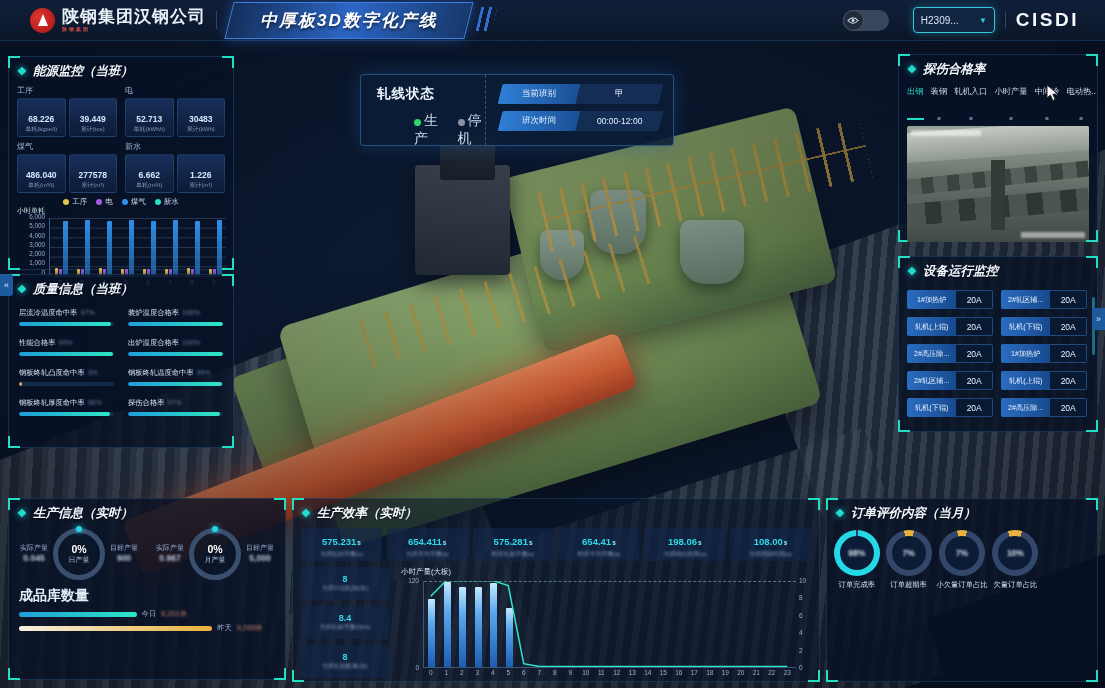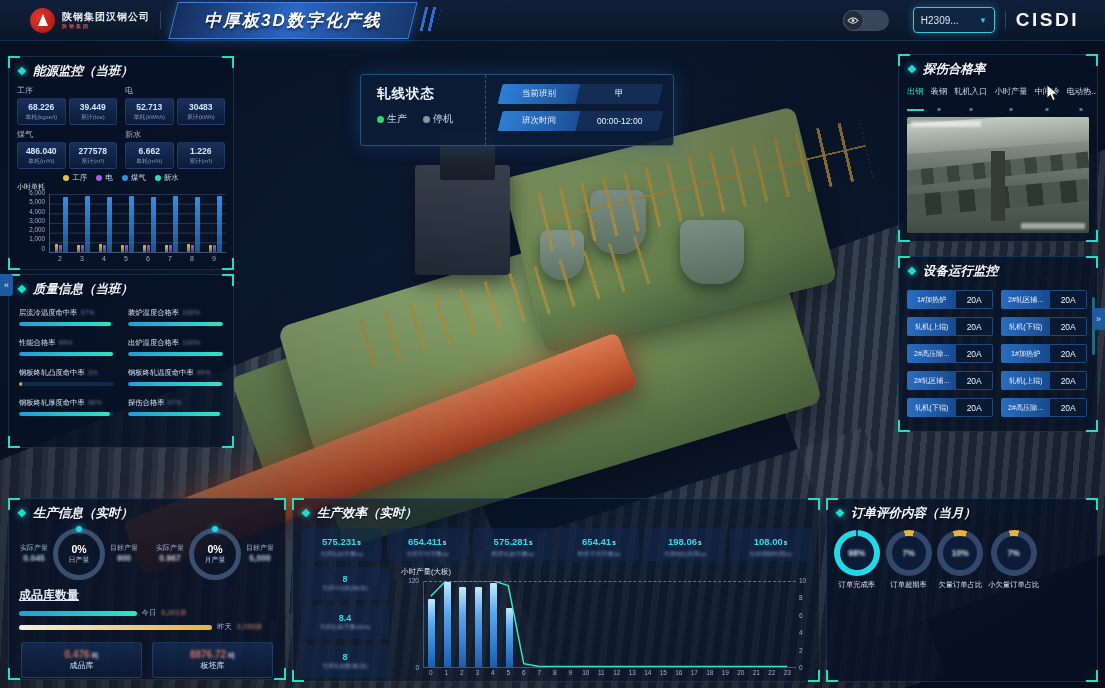--- a/index.html
+++ b/index.html
@@ -33,21 +33,21 @@
     background:linear-gradient(180deg,#f5854c 0%,#e55f28 55%,#b93f16 100%);
     box-shadow:0 0 34px rgba(240,95,40,.55),0 10px 24px rgba(0,0,0,.5);}
   .glow{left:0;top:0;right:0;bottom:0;background:radial-gradient(ellipse at 52% 45%,rgba(40,80,140,.12),rgba(5,10,22,.55) 85%);}
   
   header{position:absolute;left:0;top:0;width:1105px;height:40px;z-index:30;
     background:linear-gradient(180deg,#101f3a 0%,#0b1628 100%);border-bottom:1px solid #15304e;display:flex;align-items:center;}
   .emblem{width:25px;height:25px;border-radius:50%;background:radial-gradient(circle at 35% 35%,#e03530,#a5150f);
     display:flex;align-items:center;justify-content:center;margin:0 7px 0 30px;position:relative;}
   .emblem s{width:0;height:0;border-left:5px solid transparent;border-right:5px solid transparent;border-bottom:12px solid #fff;display:block;}
   .cowrap{display:flex;flex-direction:column;line-height:1;}
-  .coname{font-size:10px;font-weight:bold;color:#e9eff8;letter-spacing:1px;}
+  .coname{font-size:17px;font-weight:bold;color:#e9eff8;letter-spacing:1px;}
   .cosub{font-size:5px;color:#d25046;margin-top:2px;letter-spacing:2px;}
   .vdiv{width:1px;height:18px;background:#2a4668;margin:0 10px;}
   .banner{position:relative;margin-left:2px;padding:6px 30px;transform:skewX(-14deg);
     background:linear-gradient(90deg,#152f5c 0%,#2c66c6 50%,#17386b 100%);
     border:1px solid #3e7fe0;box-shadow:0 0 14px rgba(50,120,230,.45);}
   .banner b{display:block;transform:skewX(14deg);font-size:17px;font-style:italic;letter-spacing:2px;color:#fff;
     text-shadow:0 2px 3px rgba(0,0,0,.6);white-space:nowrap;}
   .banner:after{content:"";position:absolute;right:-26px;top:4px;width:16px;height:24px;
     background:repeating-linear-gradient(90deg,#2f6fd0 0 3px,transparent 3px 8px);}
   .hright{margin-left:auto;display:flex;align-items:center;margin-right:26px;}
@@ -69,21 +69,21 @@
     text-shadow:0 1px 2px rgba(0,0,0,.7);white-space:nowrap;}
   .dia{color:#23dcd0;font-size:11px;font-style:normal;text-shadow:0 0 6px rgba(35,220,208,.8);}
   .blur{filter:blur(1.1px);opacity:.9;}
   .blur2{filter:blur(.7px);}
   
   #p-energy{left:8px;top:56px;width:226px;height:214px;}
   .egrid{display:grid;grid-template-columns:1fr 1fr;gap:3px 8px;padding:0 8px;}
   .gname{font-size:8px;color:#9fb6d6;margin:1px 0 2px;}
   .cards{display:flex;gap:3px;}
   .mcard{flex:1;background:linear-gradient(180deg,rgba(45,85,155,.45),rgba(14,32,64,.65));border-radius:3px;
-    text-align:center;padding:3px 1px 2px;border:1px solid rgba(70,120,190,.25);}
+    text-align:center;padding:15px 1px 2px;border:1px solid rgba(70,120,190,.25);}
   .mcard b{display:block;font-size:8.5px;color:#cfe8ff;font-weight:bold;}
   .mcard span{display:block;font-size:6px;color:#7d95ba;margin-top:1px;}
   .legend{display:flex;justify-content:center;gap:9px;font-size:7.5px;color:#c8d8ee;margin:4px 0 1px;}
   .legend i{width:6px;height:6px;border-radius:50%;display:inline-block;margin-right:3px;vertical-align:-1px;}
   .echart{position:relative;margin:1px 6px 0 6px;height:84px;}
   .ectitle{position:absolute;left:2px;top:-2px;font-size:7px;color:#cfe4e0;}
   .eplot{position:absolute;left:34px;top:10px;width:176px;height:58px;border-left:1px solid #3c557a;border-bottom:1px solid #3c557a;
     background-image:linear-gradient(rgba(150,180,220,.22) 1px,transparent 1px);background-size:100% 9.66px;
     display:flex;align-items:flex-end;justify-content:space-around;}
   .eyl{position:absolute;left:0;top:6px;width:30px;height:62px;display:flex;flex-direction:column;justify-content:space-between;
@@ -98,32 +98,32 @@
   .qitem .pct{margin-left:3px;color:#6d86a8;font-size:7px;}
   .qtrack{margin-top:4px;height:4px;background:#102c4c;border-radius:2px;overflow:hidden;}
   .qfill{height:100%;border-radius:2px;background:linear-gradient(90deg,#1f9dd8,#2ee6c4);}
   .qfill.warn{background:#e8a13c;}
   
   #p-linestatus{left:360px;top:74px;width:314px;height:72px;background:rgba(10,28,56,.88);
     border:1px solid rgba(70,150,210,.45);border-radius:4px;box-shadow:0 0 18px rgba(30,90,160,.4);display:flex;z-index:25;}
   #p-linestatus:before,#p-linestatus:after{display:none;}
   .lsleft{padding:10px 0 0 16px;width:125px;box-sizing:border-box;border-right:1px dashed #2a5c8a;}
   .lstitle{font-size:13.5px;font-weight:bold;color:#eef5ff;letter-spacing:1px;}
-  .lsleg{display:flex;gap:16px;margin-top:9px;font-size:10px;color:#cfdcee;}
+  .lsleg{display:flex;gap:16px;margin-top:9px;font-size:14px;color:#cfdcee;margin-left:37px;}
   .lsleg i{width:7px;height:7px;border-radius:50%;display:inline-block;margin-right:3px;vertical-align:-1px;}
   .lsrows{flex:1;padding:9px 12px 0 14px;display:flex;flex-direction:column;gap:7px;}
   .lsrow{display:flex;height:20px;transform:skewX(-14deg);overflow:hidden;border-radius:2px;}
   .lsrow .k{width:78px;background:linear-gradient(90deg,#2f7fd6,#1b4f96);display:flex;align-items:center;justify-content:center;
     font-size:8.5px;color:#eaf4ff;}
   .lsrow .v{flex:1;background:rgba(35,75,135,.38);display:flex;align-items:center;justify-content:center;font-size:8.5px;color:#eaf4ff;}
   .lsrow .k span,.lsrow .v span{transform:skewX(14deg);}
   
   #p-video{left:898px;top:54px;width:200px;height:188px;}
   .vtabs{display:flex;gap:7px;padding:4px 8px 0;font-size:8.3px;color:#cfd9ea;white-space:nowrap;overflow:hidden;}
-  .vtab{cursor:pointer;padding-bottom:12px;position:relative;}
+  .vtab{cursor:pointer;padding-bottom:21px;position:relative;}
   .vtab.on{color:#22dcc8;border-bottom:2px solid #22dcc8;}
   .vtab:not(.on):after{content:"";position:absolute;left:50%;bottom:0;width:3px;height:3px;background:#5a7390;transform:translateX(-50%);}
   .vbox{position:relative;margin:6px 8px 0;height:116px;overflow:hidden;border-radius:2px;
     background:linear-gradient(180deg,#98a29a 0%,#7c867f 28%,#5d6862 58%,#414b46 100%);}
   .vbox i{position:absolute;display:block;}
   .vroof{left:-10px;top:0;width:120%;height:30px;background:linear-gradient(180deg,#c4cac2,#8f988f);transform:rotate(-4deg);}
   .vrow1{left:0;top:44px;width:100%;height:16px;background:repeating-linear-gradient(90deg,#55605a 0 14px,#39443e 14px 26px);transform:rotate(-6deg);}
   .vrow2{left:0;top:70px;width:100%;height:22px;background:repeating-linear-gradient(90deg,#4a554f 0 18px,#2e3833 18px 34px);transform:rotate(-5deg);}
   .vmach{left:46%;top:34px;width:14px;height:70px;background:#333b36;}
   .vosd1{left:4px;top:4px;width:70px;height:6px;background:rgba(255,255,255,.55);filter:blur(1.2px);}
@@ -143,21 +143,21 @@
   .ringblk{display:flex;align-items:center;gap:5px;}
   .sidetxt{text-align:center;line-height:1.25;}
   .sidetxt .sl{font-size:7px;color:#93a9c9;}
   .sidetxt .sv{font-size:8.5px;color:#d0dcf0;font-weight:bold;}
   .ring{width:52px;height:52px;border-radius:50%;border:5px solid #3a4e6d;box-sizing:border-box;position:relative;
     display:flex;flex-direction:column;align-items:center;justify-content:center;background:rgba(10,22,44,.35);}
   .ring:before{content:"";position:absolute;top:-7px;left:50%;transform:translateX(-50%);width:6px;height:6px;border-radius:50%;
     background:#25d8e8;box-shadow:0 0 6px #25d8e8;}
   .ring b{font-size:10.5px;color:#fff;}
   .ring span{font-size:7px;color:#a8c0e0;}
-  .invtitle{font-size:12px;font-weight:bold;color:#e2ecf8;padding:7px 10px 2px;text-decoration:underline;}
+  .invtitle{font-size:14px;font-weight:bold;color:#e2ecf8;padding:7px 10px 2px;}
   .invbar{display:flex;align-items:center;padding:2px 10px;gap:5px;}
   .invtrack{height:5px;border-radius:3px;}
   .invlbl{font-size:7.3px;color:#9fb4d4;white-space:nowrap;}
   .invval{font-size:7.3px;color:#d88a6a;}
   .invcards{display:flex;gap:10px;padding:8px 12px 0;}
   .invcard{flex:1;height:34px;background:linear-gradient(180deg,rgba(30,60,110,.5),rgba(12,28,56,.7));border:1px solid rgba(70,120,190,.3);
     border-radius:3px;display:flex;flex-direction:column;align-items:center;justify-content:center;line-height:1.2;}
   .invcard b{font-size:10px;color:#e07a66;}
   .invcard b em{font-style:normal;font-size:7px;color:#b9cbe4;margin-left:2px;}
   .invcard span{font-size:8px;color:#d5e2f2;}
@@ -612,30 +612,20 @@
     <div id="inv-bars">
         <div class="invbar">
           <i class="invtrack" style="display: block; width: 117.6px; background: linear-gradient(90deg, rgb(31, 157, 216), rgb(46, 230, 196));"></i>
           <span class="invlbl">今日</span>
           <span class="invval blur">6,201块</span>
         </div>
         <div class="invbar">
           <i class="invtrack" style="display: block; width: 193.2px; background: linear-gradient(90deg, rgb(245, 240, 226), rgb(232, 178, 60));"></i>
           <span class="invlbl">昨天</span>
           <span class="invval blur">9,265块</span>
-        </div>
-      </div>
-    <div class="invcards" id="inv-cards">
-        <div class="invcard">
-          <b class="blur">0.476<em>吨</em></b>
-          <span>成品库</span>
-        </div>
-        <div class="invcard">
-          <b class="blur">8876.72<em>吨</em></b>
-          <span>板坯库</span>
         </div>
       </div>
   </section>
 
   <section class="panel" id="p-efficiency">
     <i class="c2"></i>
     <div class="ptitle">
       <span class="dia">❖</span>
       <span>生产效率（实时）</span>
     </div>
@@ -763,30 +753,30 @@
           </div>
           <div class="olabel">订单完成率</div>
         </div>
         <div class="ocell">
           <div class="donut" style="background: conic-gradient(from -12.6deg, rgb(232, 178, 60) 0deg, rgb(232, 178, 60) 7%, rgb(51, 71, 106) 0deg);">
             <b class="blur">7%</b>
           </div>
           <div class="olabel">订单超期率</div>
         </div>
         <div class="ocell">
+          <div class="donut" style="background: conic-gradient(from -12.6deg, rgb(232, 178, 60) 0deg, rgb(232, 178, 60) 7%, rgb(51, 71, 106) 0deg);">
+            <b class="blur">7%</b>
+          </div>
+          <div class="olabel">小欠量订单占比</div>
+        </div>
+        <div class="ocell">
           <div class="donut" style="background: conic-gradient(from -18deg, rgb(232, 178, 60) 0deg, rgb(232, 178, 60) 10%, rgb(51, 71, 106) 0deg);">
             <b class="blur">10%</b>
           </div>
           <div class="olabel">欠量订单占比</div>
-        </div>
-        <div class="ocell">
-          <div class="donut" style="background: conic-gradient(from -12.6deg, rgb(232, 178, 60) 0deg, rgb(232, 178, 60) 7%, rgb(51, 71, 106) 0deg);">
-            <b class="blur">7%</b>
-          </div>
-          <div class="olabel">小欠量订单占比</div>
         </div>
       </div>
   </section>
 
   <div class="edgeL">
     <span>«</span>
   </div>
   <div class="edgeR">
     <span>»</span>
   </div>

